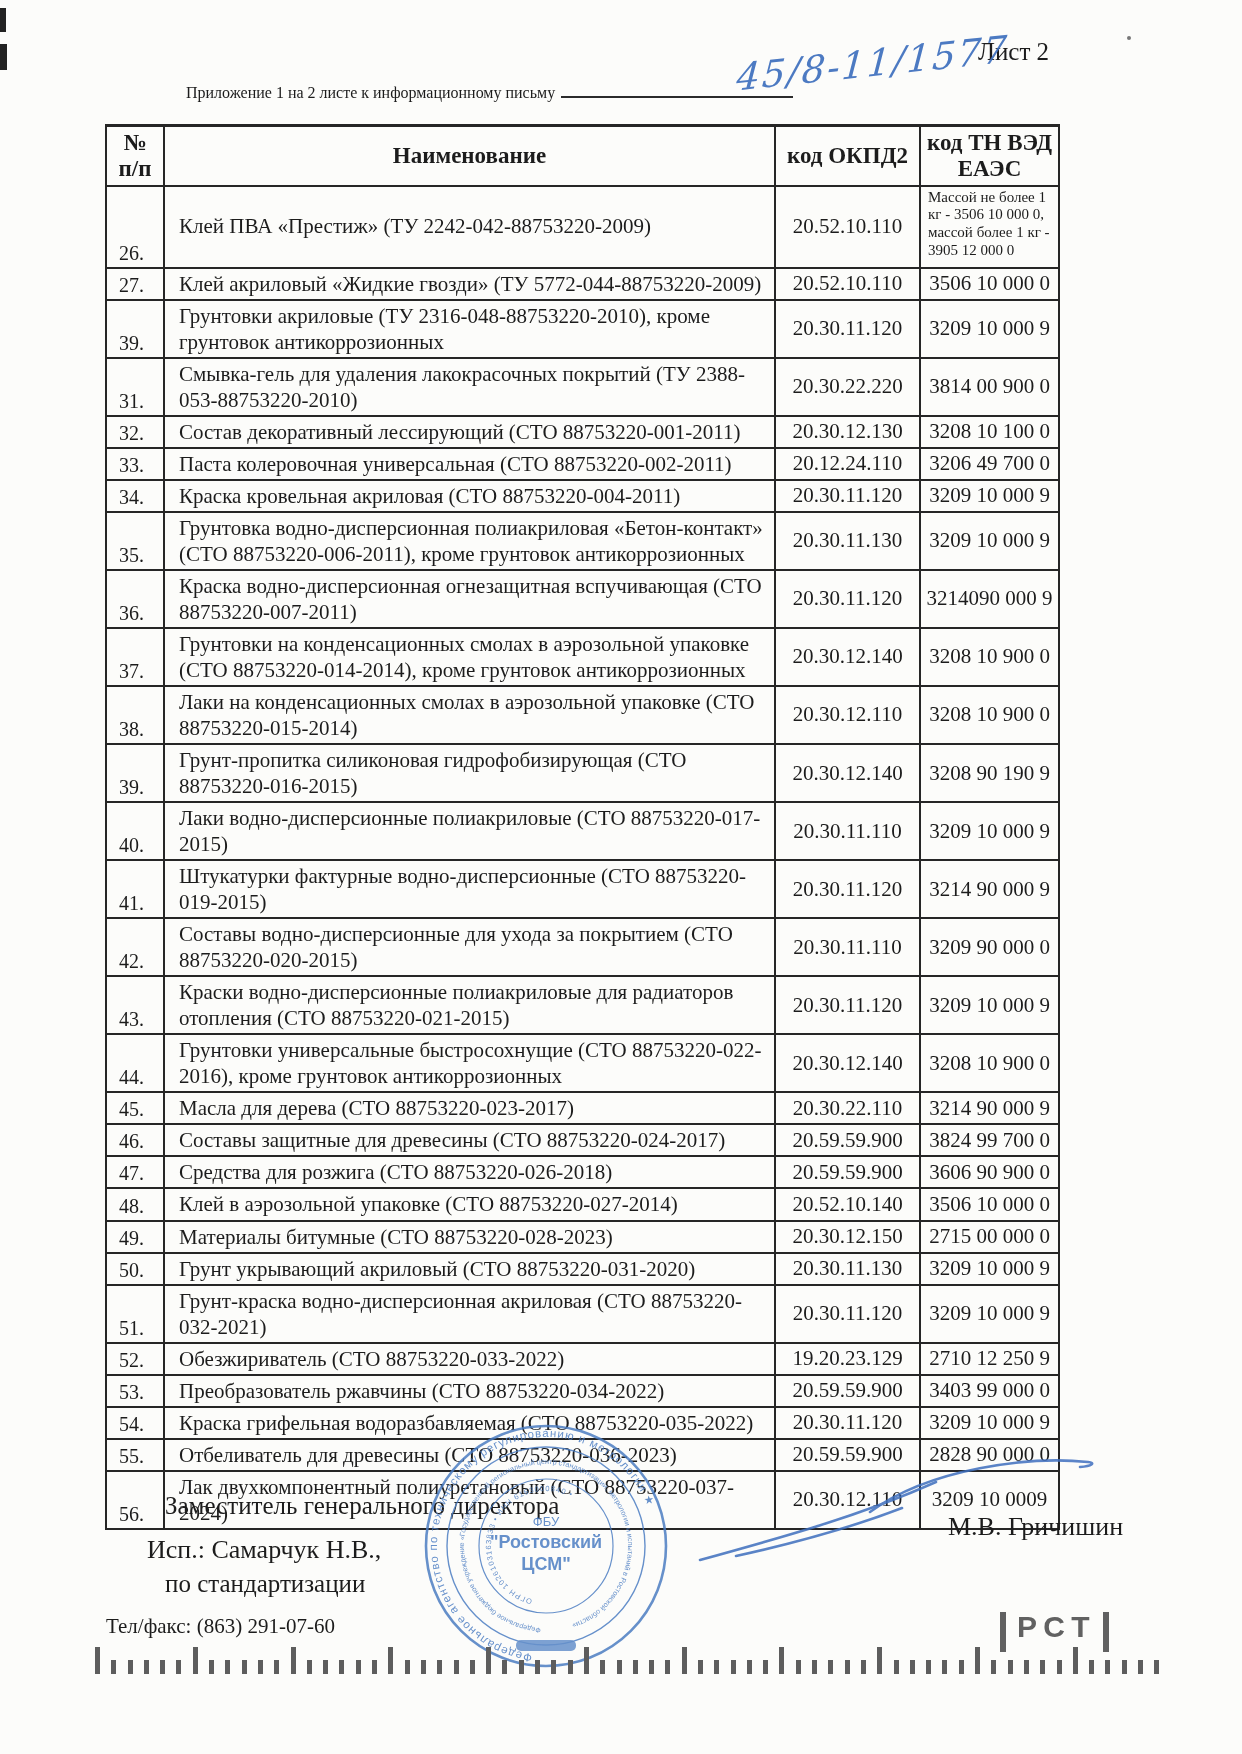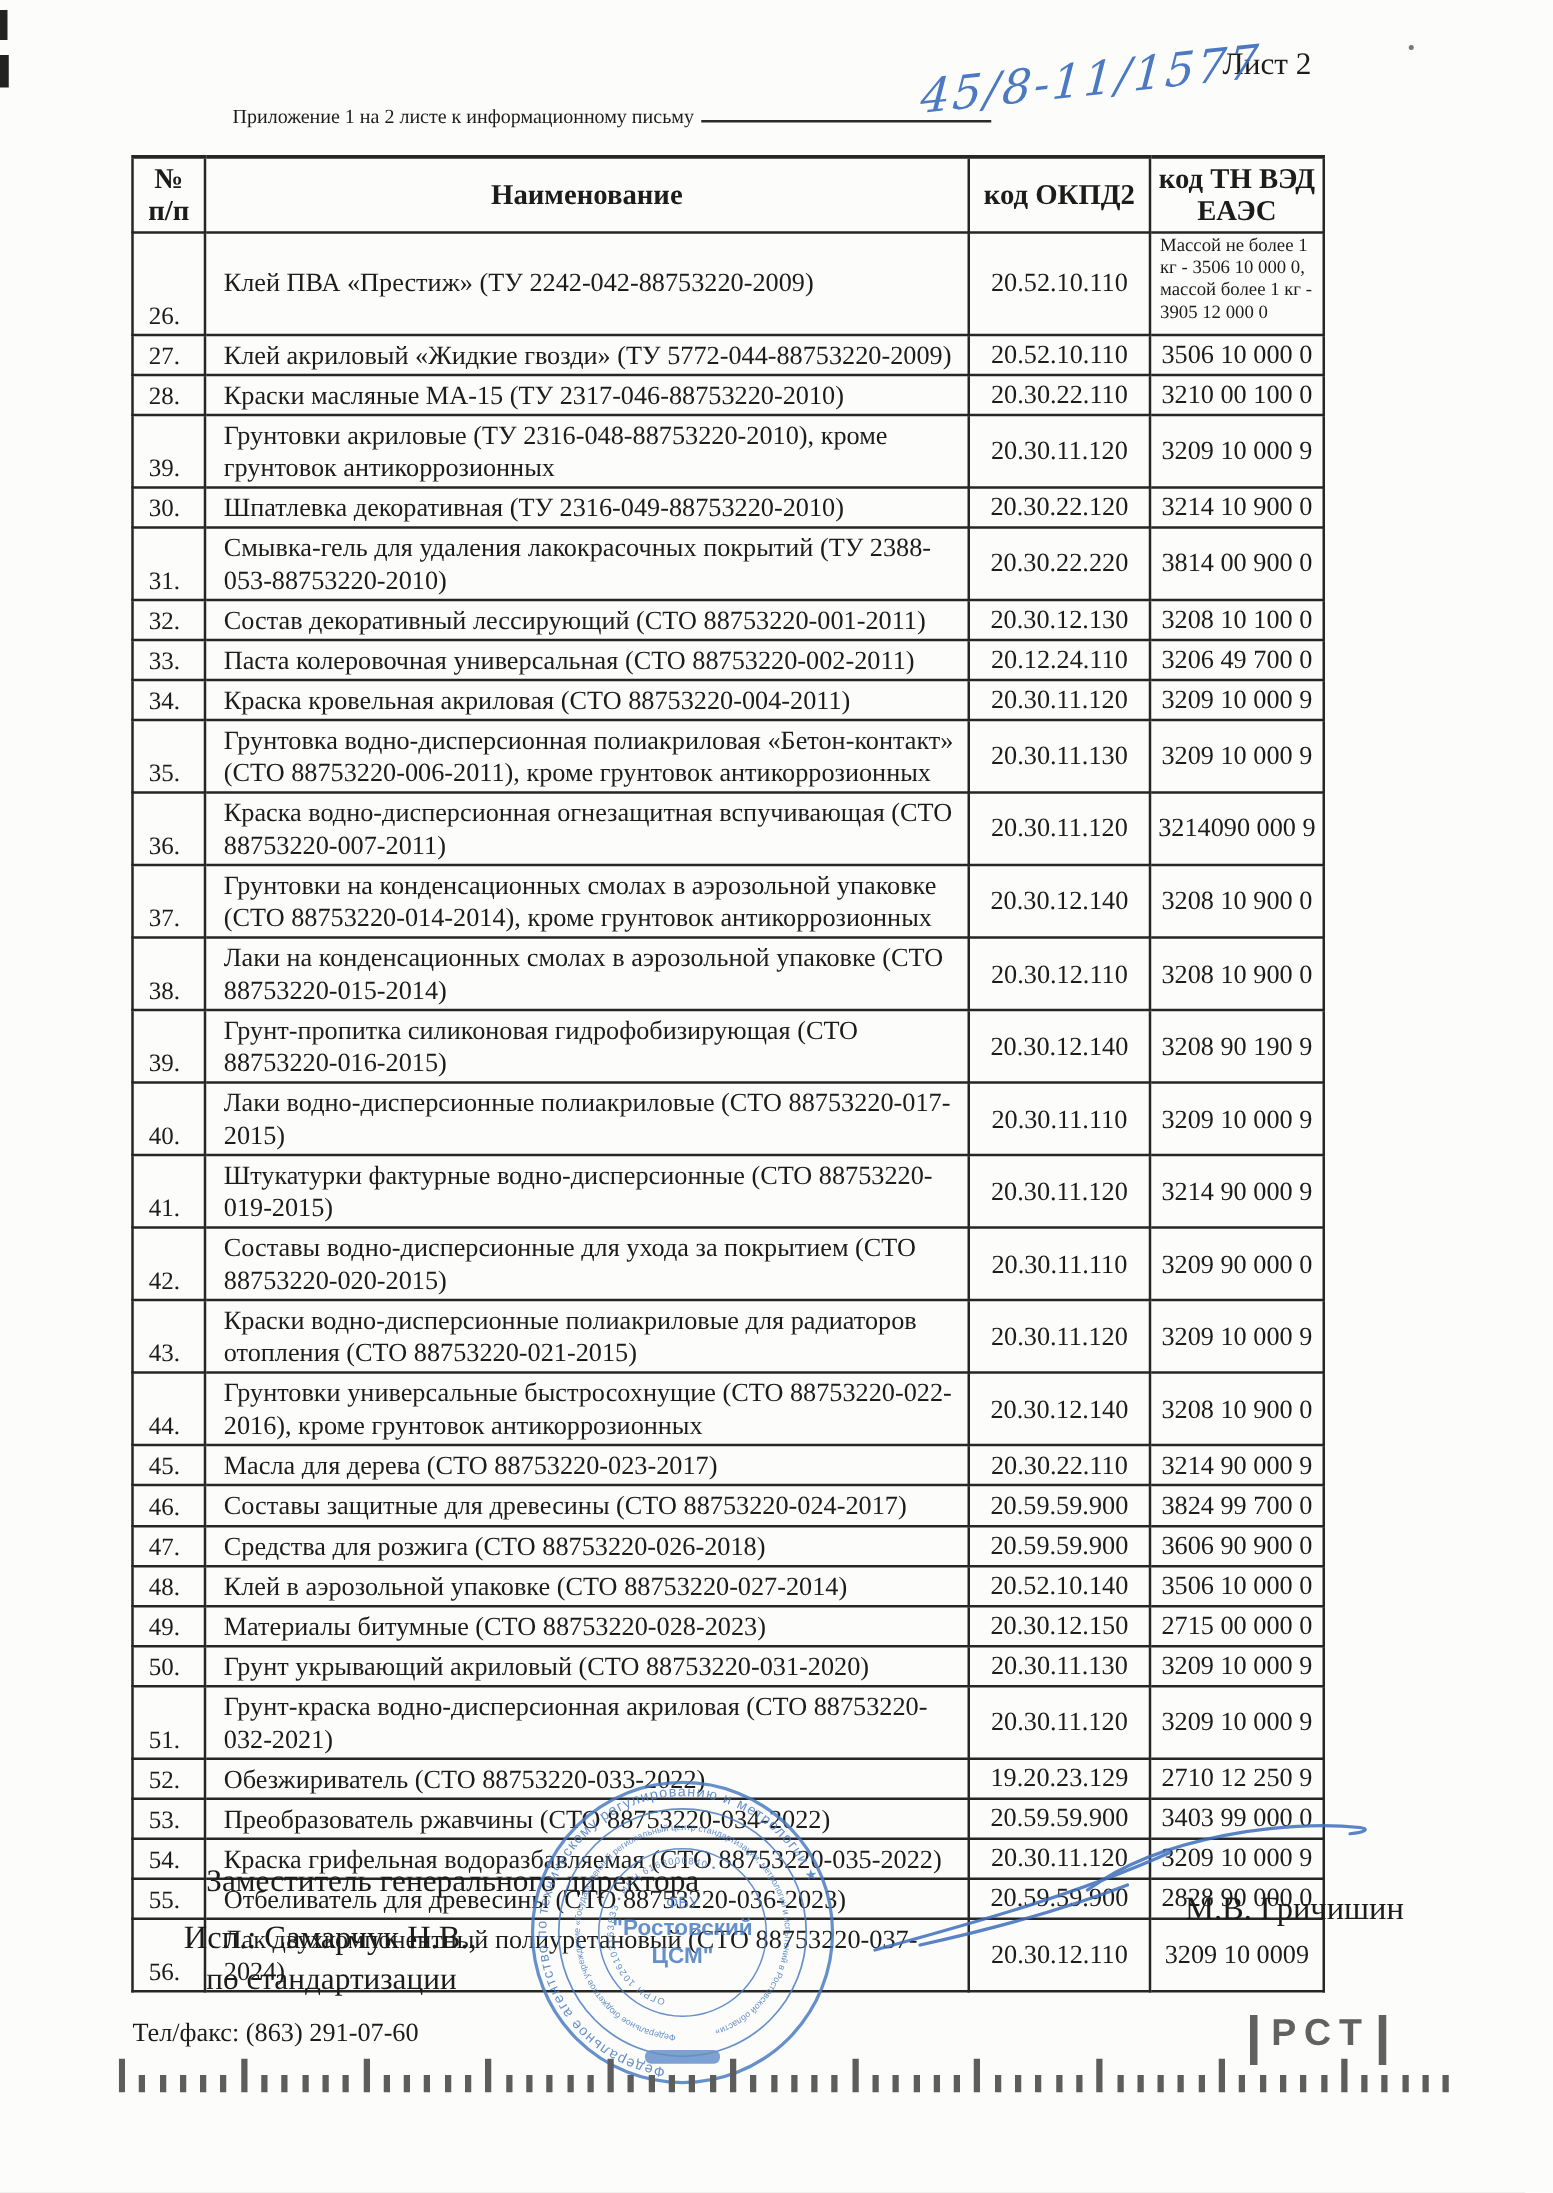--- a/index.html
+++ b/index.html
@@ -108,36 +108,24 @@
           <td class="td-okpd">20.52.10.110</td>
           <td class="td-tnved small">Массой не более 1 кг - 3506 10 000 0, массой более 1 кг - 3905 12 000 0</td>
         </tr>
         <tr class="row-normal">
           <td class="td-num">27.</td>
           <td class="td-name">Клей акриловый «Жидкие гвозди» (ТУ 5772-044-88753220-2009)</td>
           <td class="td-okpd">20.52.10.110</td>
           <td class="td-tnved">3506 10 000 0</td>
         </tr>
         <tr class="row-normal">
-          <td class="td-num">28.</td>
-          <td class="td-name">Краски масляные МА-15 (ТУ 2317-046-88753220-2010)</td>
-          <td class="td-okpd">20.30.22.110</td>
-          <td class="td-tnved">3210 00 100 0</td>
-        </tr>
-        <tr class="row-normal">
           <td class="td-num">39.</td>
           <td class="td-name">Грунтовки акриловые (ТУ 2316-048-88753220-2010), кроме грунтовок антикоррозионных</td>
           <td class="td-okpd">20.30.11.120</td>
           <td class="td-tnved">3209 10 000 9</td>
-        </tr>
-        <tr class="row-normal">
-          <td class="td-num">30.</td>
-          <td class="td-name">Шпатлевка декоративная (ТУ 2316-049-88753220-2010)</td>
-          <td class="td-okpd">20.30.22.120</td>
-          <td class="td-tnved">3214 10 900 0</td>
         </tr>
         <tr class="row-normal">
           <td class="td-num">31.</td>
           <td class="td-name">Смывка-гель для удаления лакокрасочных покрытий (ТУ 2388-053-88753220-2010)</td>
           <td class="td-okpd">20.30.22.220</td>
           <td class="td-tnved">3814 00 900 0</td>
         </tr>
         <tr class="row-normal">
           <td class="td-num">32.</td>
           <td class="td-name">Состав декоративный лессирующий (СТО 88753220-001-2011)</td>

